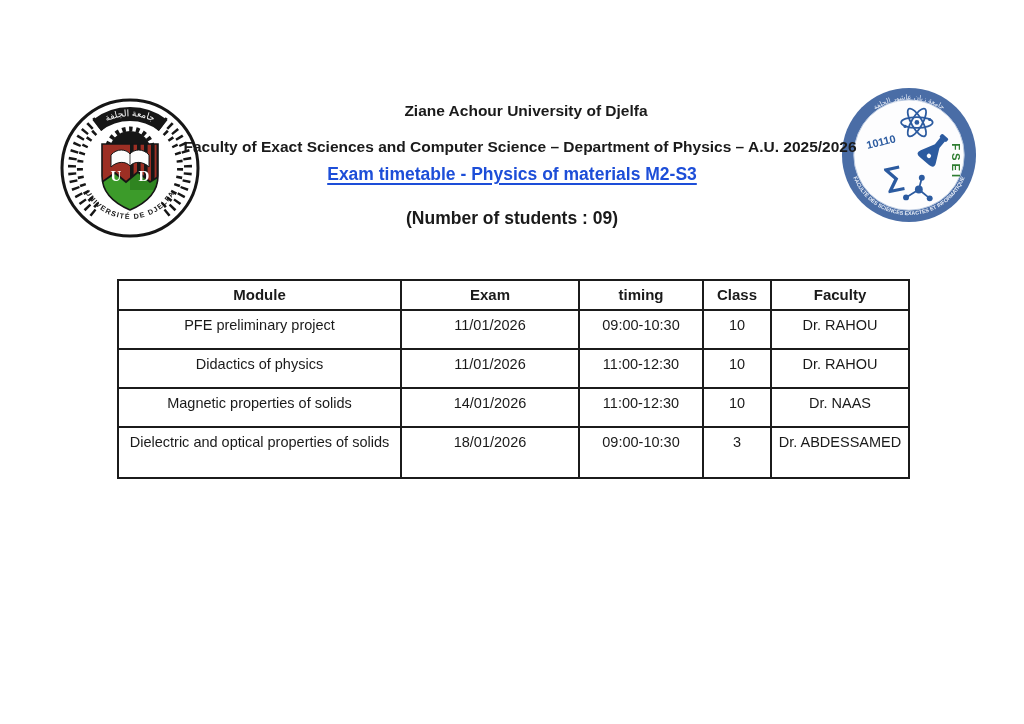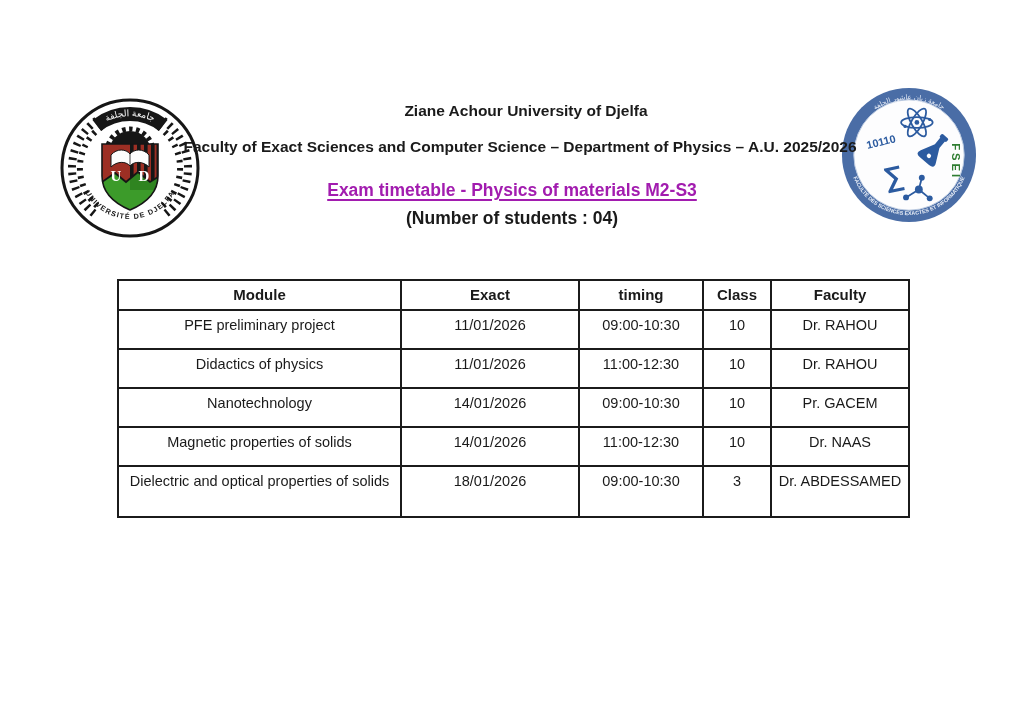--- a/index.html
+++ b/index.html
@@ -11,21 +11,21 @@
     height: 724px;
     background: #ffffff;
     margin: 0 auto;
     overflow: hidden;
     color: #1a1a1a;
   }
   .hline { position: absolute; left: 0; width: 100%; text-align: center; font-weight: bold; }
   .hline1 { top: 102px; font-size: 15.5px; margin-left: 14px; }
   .hline2 { top: 138px; font-size: 15.5px; padding-left: 16px; }
   .htitle {
-    top: 180px; font-size: 17.5px; color: #a21caf;
+    top: 164px; font-size: 17.5px; color: #1d4ed8;
     text-decoration: underline; text-decoration-thickness: 2px; text-underline-offset: 3px;
   }
   .hstudents { top: 208px; font-size: 17.5px; }
 
   .logo { position: absolute; }
   .logo-left { left: 60px; top: 98px; width: 140px; height: 140px; }
   .logo-right { left: 840px; top: 86px; width: 138px; height: 138px; }
 
   table.exam {
     position: absolute;
@@ -140,60 +140,53 @@
       <circle cx="-13" cy="8" r="3" fill="#2c5ba0" stroke="none"></circle>
       <circle cx="11" cy="9" r="3" fill="#2c5ba0" stroke="none"></circle>
       <circle cx="3" cy="-12" r="3" fill="#2c5ba0" stroke="none"></circle>
     </g>
     <text x="114" y="58" font-size="11.5" font-weight="bold" fill="#2f7d32" letter-spacing="3" transform="rotate(90 114 58)">FSEI</text>
   </svg>
 
   <div class="hline hline1">Ziane Achour University of Djelfa</div>
   <div class="hline hline2">Faculty of Exact Sciences and Computer Science – Department of Physics – A.U. 2025/2026</div>
   <div class="hline htitle">Exam timetable - Physics of materials M2-S3</div>
-  <div class="hline hstudents">(Number of students : 04)</div>
+  <div class="hline hstudents">(Number of students : 09)</div>
 
   <table class="exam">
     <colgroup>
       <col style="width:283px">
         <col style="width:178px">
         <col style="width:124px">
         <col style="width:68px">
         <col style="width:138px">
     </colgroup>
     <thead>
       <tr>
         <th>Module</th>
-        <th>Exact</th>
+        <th>Exam</th>
         <th>timing</th>
         <th>Class</th>
         <th>Faculty</th>
       </tr>
     </thead>
     <tbody>
       <tr>
         <td>PFE preliminary project</td>
         <td>11/01/2026</td>
         <td>09:00-10:30</td>
         <td>10</td>
         <td>Dr. RAHOU</td>
       </tr>
       <tr>
         <td>Didactics of physics</td>
         <td>11/01/2026</td>
         <td>11:00-12:30</td>
         <td>10</td>
         <td>Dr. RAHOU</td>
-      </tr>
-      <tr>
-        <td>Nanotechnology</td>
-        <td>14/01/2026</td>
-        <td>09:00-10:30</td>
-        <td>10</td>
-        <td>Pr. GACEM</td>
       </tr>
       <tr>
         <td>Magnetic properties of solids</td>
         <td>14/01/2026</td>
         <td>11:00-12:30</td>
         <td>10</td>
         <td>Dr. NAAS</td>
       </tr>
       <tr class="double">
         <td>Dielectric and optical properties of solids</td>

